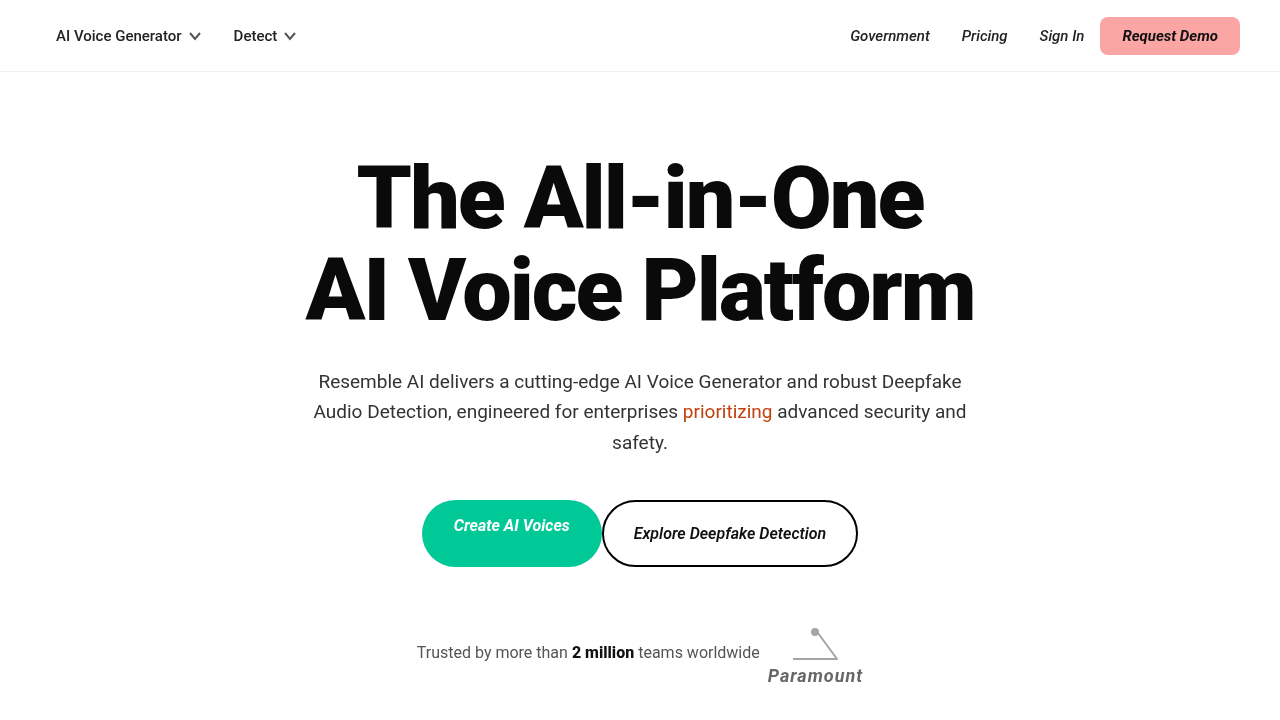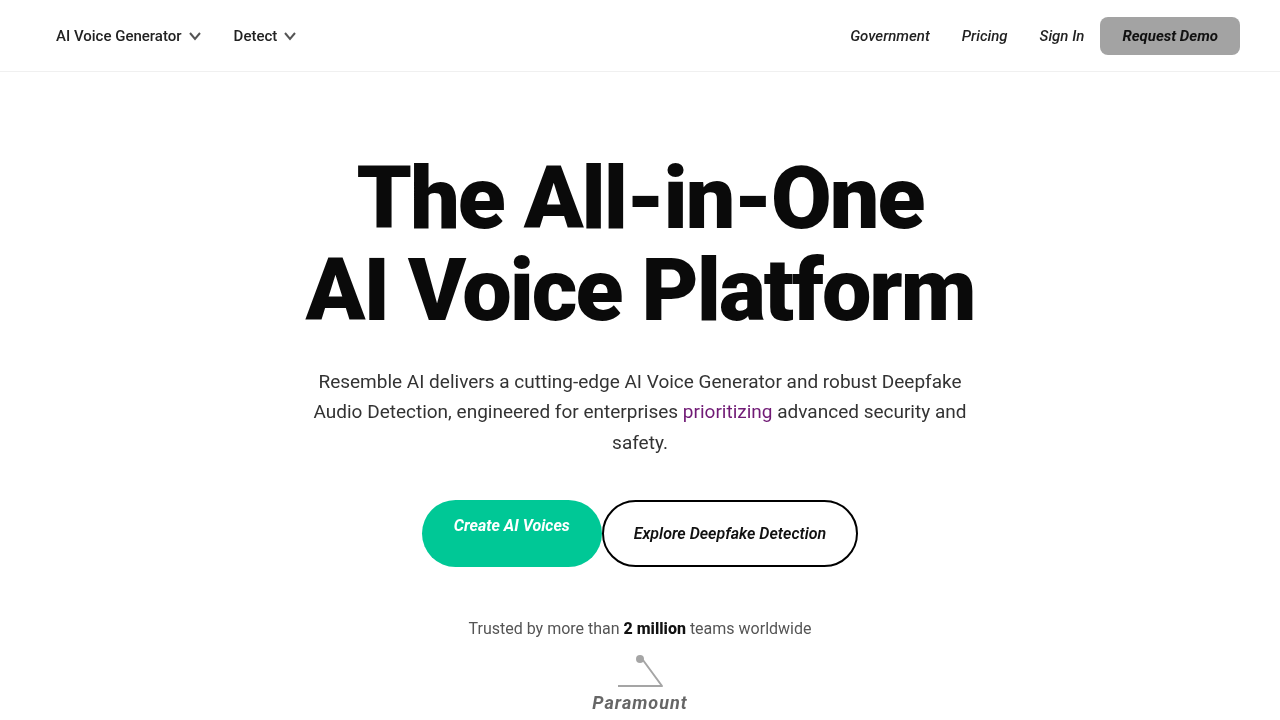--- a/index.html
+++ b/index.html
@@ -82,21 +82,21 @@
       align-items: center;
       gap: 0;
       font-style: italic;
     }
 
     .nav-right .nav-item {
       font-size: 15px;
     }
 
     .btn-request-demo {
-      background: #a3a3a3;
+      background: #fca5a5;
       color: #111;
       font-weight: 700;
       font-size: 15px;
       padding: 10px 22px;
       border-radius: 8px;
       border: none;
       cursor: pointer;
       text-decoration: none;
       display: inline-block;
       text-align: center;
@@ -123,21 +123,21 @@
 
     .hero-subtitle {
       font-size: 19px;
       color: #333;
       max-width: 680px;
       line-height: 1.6;
       margin-bottom: 42px;
     }
 
     .hero-subtitle .highlight {
-      color: #701a75;
+      color: #c2410c;
     }
 
     .hero-buttons {
       display: flex;
       margin-bottom: 52px;
       font-style: italic;
     }
 
     .btn-primary {
       background: #00c896;
@@ -161,21 +161,20 @@
       border-radius: 50px;
       border: 2px solid #000000;
       cursor: pointer;
       text-decoration: none;
       display: inline-block;
     }
 
     
     .trust-bar {
       display: flex;
-      flex-direction: column;
       align-items: center;
       gap: 8px;
     }
 
     .trust-text {
       font-size: 16px;
       color: #555;
     }
 
     .trust-text strong {

